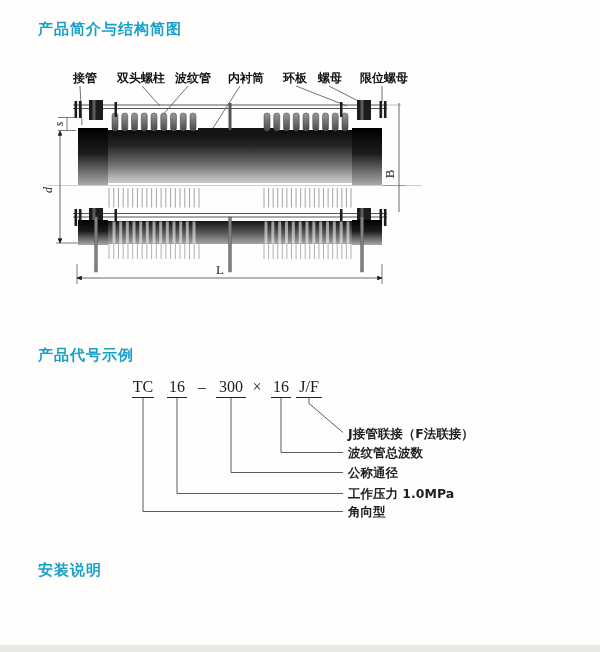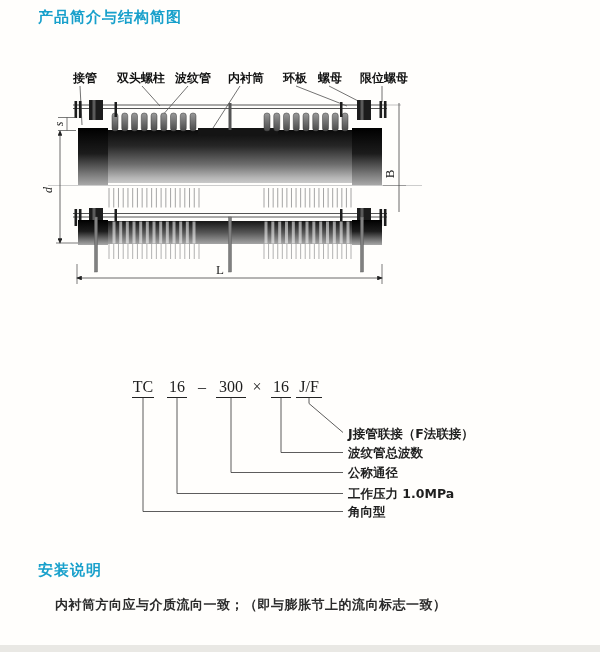--- a/index.html
+++ b/index.html
@@ -1,20 +1,20 @@
 <!DOCTYPE html>
 <html><head>
 <meta charset="utf-8">
 <style>
   html,body{margin:0;padding:0;background:#ffffff;}
   .page{position:relative;width:600px;height:652px;background:#fffefc;overflow:hidden;
         font-family:"DejaVu Sans",sans-serif;}
   .sec-title{position:absolute;left:38px;font-size:15px;font-weight:bold;
              letter-spacing:1px;color:#18a0cb;}
-  #title-intro{top:8px;}
+  #title-intro{top:20px;}
   #title-code{top:346px;}
   #title-install{top:561px;}
   #structure-svg{position:absolute;left:30px;top:62px;}
   #code-svg{position:absolute;left:0px;top:372px;}
   .install-text{position:absolute;left:55px;top:593px;width:500px;
                 font-size:13px;font-weight:bold;color:#2b2b2b;
                 line-height:24px;letter-spacing:0.5px;}
   .install-text p{margin:0;}
   .footer-strip{position:absolute;left:0;bottom:0;width:600px;height:7px;background:#e9e8e4;}
   .part-label{font-size:12px;font-weight:bold;fill:#111;}
@@ -304,20 +304,21 @@
     </g>
 
     <g stroke="#444" stroke-width="0.7">
       <line x1="47" y1="202" x2="47" y2="222"></line>
       <line x1="352" y1="202" x2="352" y2="222"></line>
       <line x1="47" y1="216" x2="352" y2="216" stroke-width="0.8" marker-start="url(#arrL)" marker-end="url(#arr)"></line>
     </g>
     <text class="dim-label-upright" x="190" y="212" text-anchor="middle">L</text>
   </svg>
 
+  <div class="sec-title" id="title-code" style="color: rgb(24, 160, 203);">产品代号示例</div>
 
   <svg id="code-svg" width="600" height="158" viewBox="0 0 600 158">
 
     <g>
       <text class="code-token" x="143" y="20" text-anchor="middle">TC</text>
       <text class="code-token" x="177" y="20" text-anchor="middle">16</text>
       <text class="code-token" x="202" y="20" text-anchor="middle">–</text>
       <text class="code-token" x="231" y="20" text-anchor="middle">300</text>
       <text class="code-token" x="257" y="20" text-anchor="middle">×</text>
       <text class="code-token" x="281" y="20" text-anchor="middle">16</text>
@@ -345,17 +346,16 @@
       <text class="legend-label" x="348" y="85">波纹管总波数</text>
       <text class="legend-label" x="348" y="105">公称通径</text>
       <text class="legend-label" x="348" y="126">工作压力 1.0MPa</text>
       <text class="legend-label" x="348" y="144">角向型</text>
     </g>
   </svg>
 
   <div class="sec-title" id="title-install" style="color: rgb(24, 160, 203); font-family: Liberation Serif, serif;">安装说明</div>
 
   <div class="install-text">
-    <p>内衬筒方向应与介质流向一致；（即与膨胀节上的流向标志一致）</p>
   </div>
 
   <div class="footer-strip" style="background: rgb(233, 232, 228);"></div>
 </div>
 
 </body></html>

